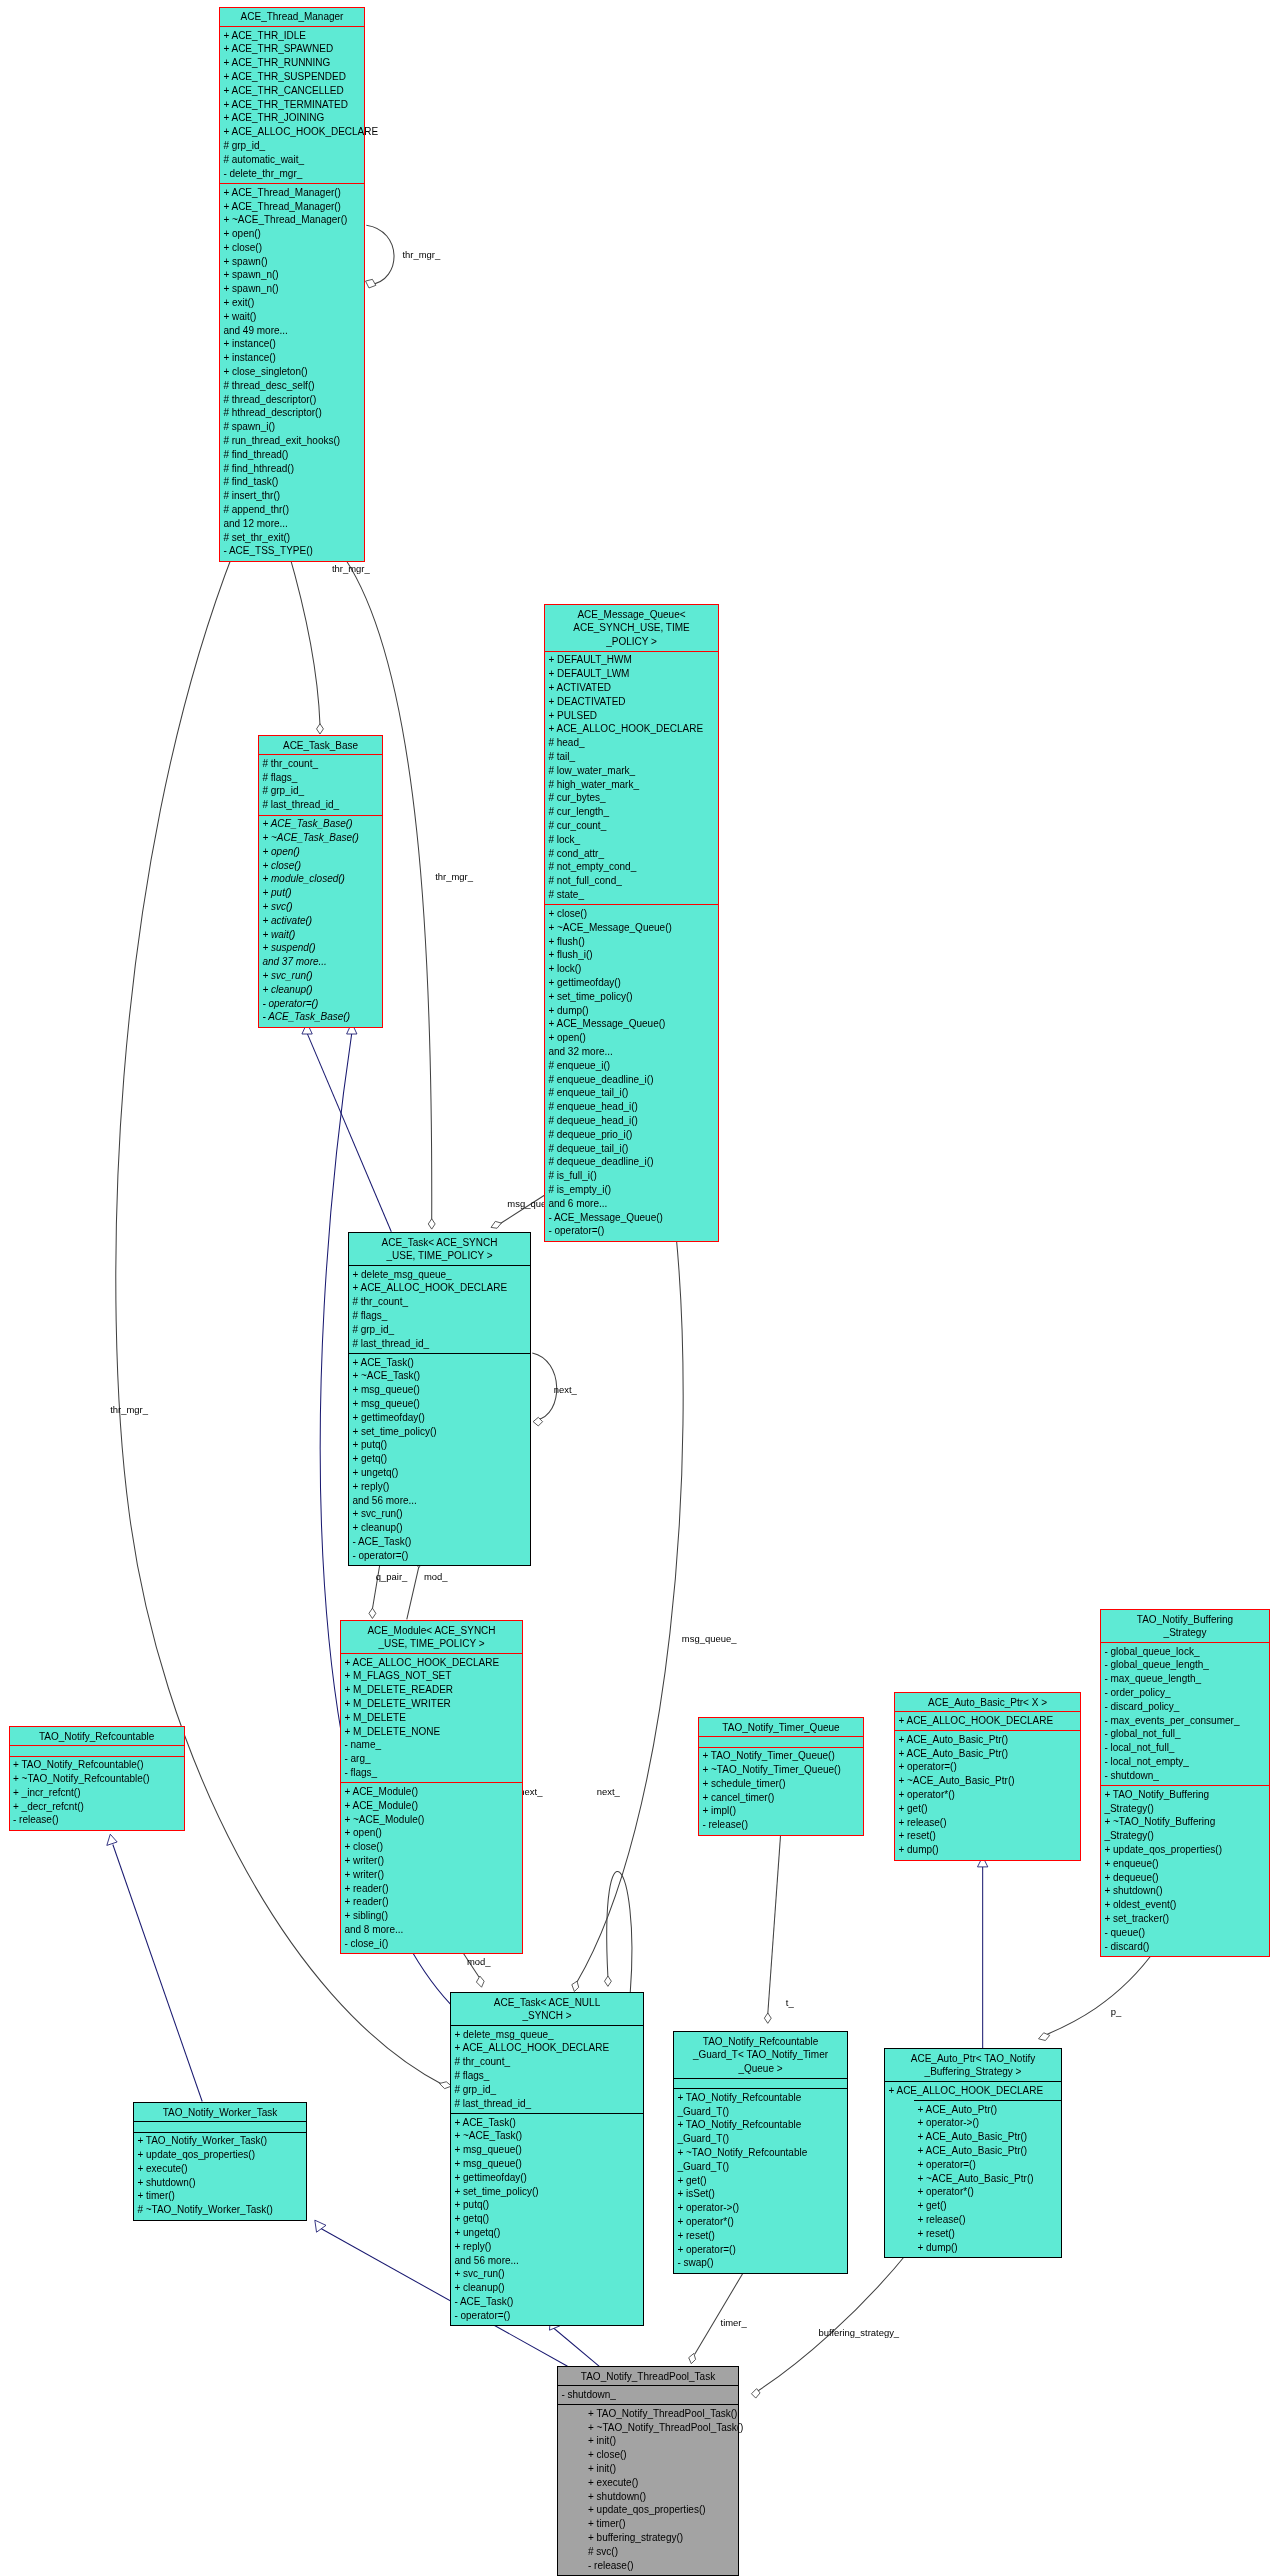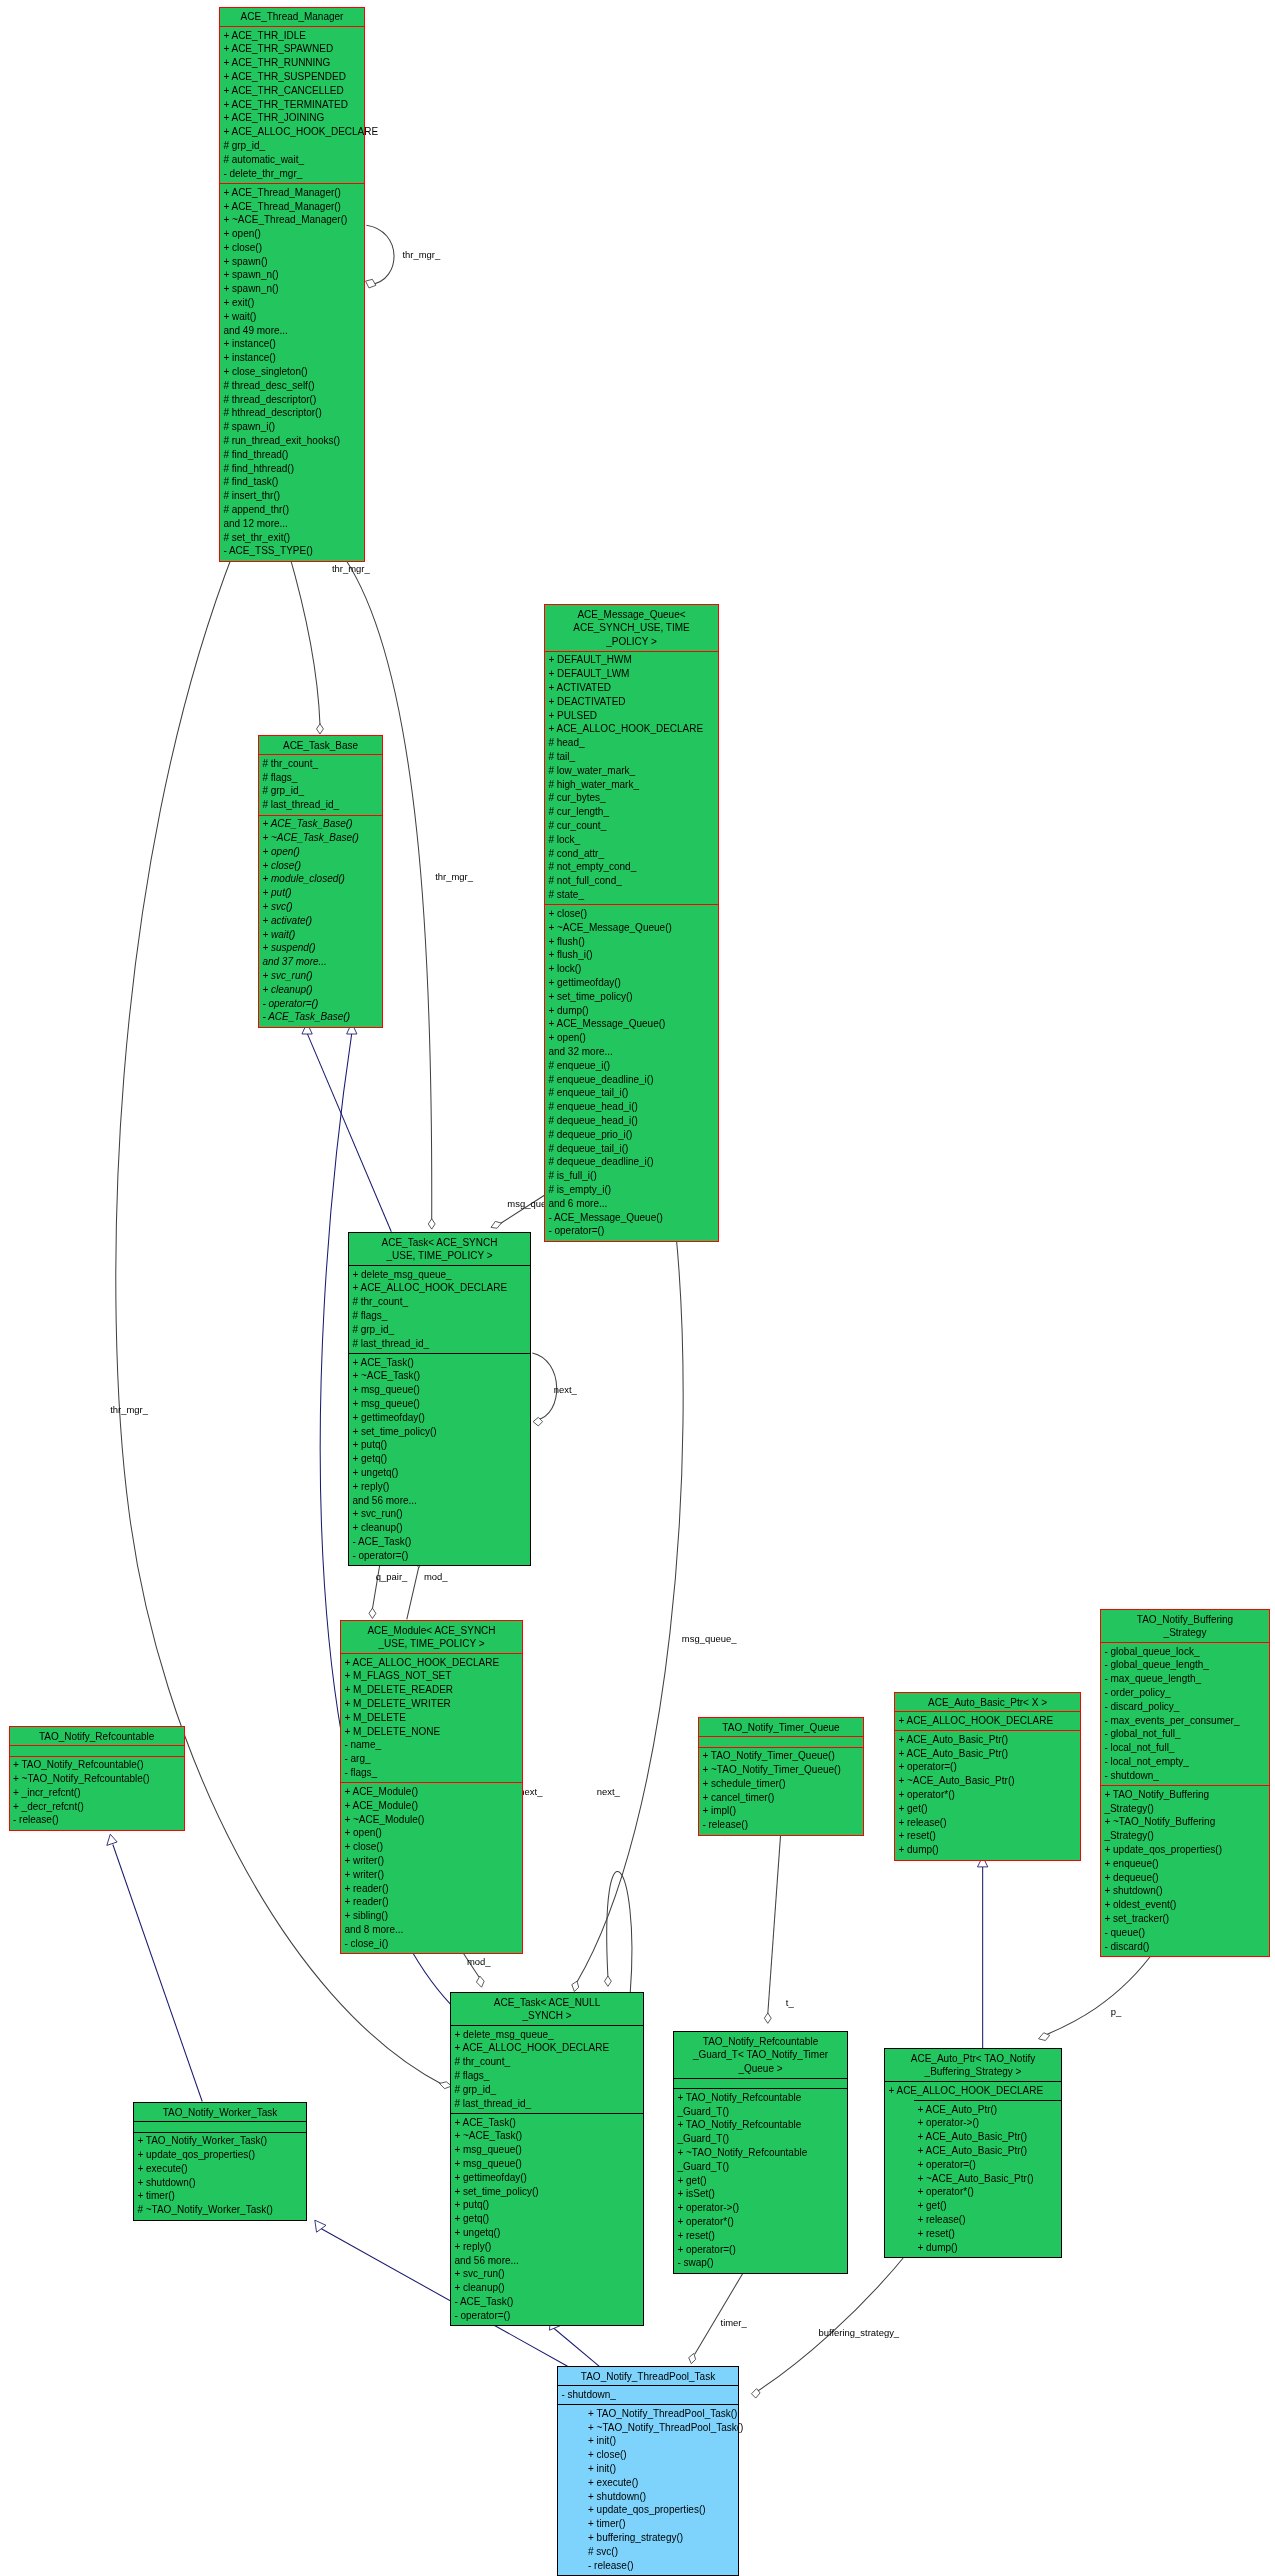--- a/index.html
+++ b/index.html
@@ -1,19 +1,19 @@
 <!DOCTYPE html>
 <html style="font-size:13.8px"><head>
 <meta charset="utf-8">
 <style>
   html,body{margin:0;padding:0;background:#ffffff;}
   #canvas{position:relative;width:1276px;height:2576px;background:#fff;
           font-family:"Liberation Sans",sans-serif;}
   #edges{position:absolute;left:0;top:0;z-index:0;}
-  .uml-class{position:absolute;z-index:1;border:0.9px solid #000;background:#22c55e;
+  .uml-class{position:absolute;z-index:1;border:0.9px solid #000;background:#5eead4;
              font-size:10px;line-height:13.8px;color:#000;box-sizing:border-box;}
   .uml-class .title{text-align:center;padding:2.6px 2.6px 1.7px 2.6px;white-space:nowrap;}
   .uml-class .attrs,.uml-class .methods{border-top:0.9px solid #000;padding:1.7px 3.4px 2.6px 3.4px;min-height:5.2px;}
   .uml-class .m-line{white-space:nowrap;}
   .uml-class.focal{background:#bdbdbd;}
   .edge-label{font-size:11px;fill:#000;font-family:"Liberation Sans",sans-serif;}
 </style>
 </head>
 <body>
 
@@ -462,21 +462,21 @@
       <div class="attrs" style="border-top-color: rgb(0, 0, 0);"></div>
       <div class="methods" style="border-top-color: rgb(0, 0, 0);">
         <div class="m-line">+ TAO_Notify_Worker_Task()</div>
         <div class="m-line">+ update_qos_properties()</div>
         <div class="m-line">+ execute()</div>
         <div class="m-line">+ shutdown()</div>
         <div class="m-line">+ timer()</div>
         <div class="m-line"># ~TAO_Notify_Worker_Task()</div>
       </div>
     </div>
-    <div class="uml-class focal" style="left: 557px; top: 2366px; width: 182px; border-color: rgb(0, 0, 0); background: #7dd3fc;">
+    <div class="uml-class focal" style="left: 557px; top: 2366px; width: 182px; border-color: rgb(0, 0, 0); background: #a3a3a3;">
       <div class="title" style="border-top-color: rgb(0, 0, 0);">
         <div class="m-line">TAO_Notify_ThreadPool_Task</div>
       </div>
       <div class="attrs" style="border-top-color: rgb(0, 0, 0);">
         <div class="m-line">- shutdown_</div>
       </div>
       <div class="methods" style="border-top-color: rgb(0, 0, 0); padding-left: 30px;">
         <div class="m-line">+ TAO_Notify_ThreadPool_Task()</div>
         <div class="m-line">+ ~TAO_Notify_ThreadPool_Task()</div>
         <div class="m-line">+ init()</div>

